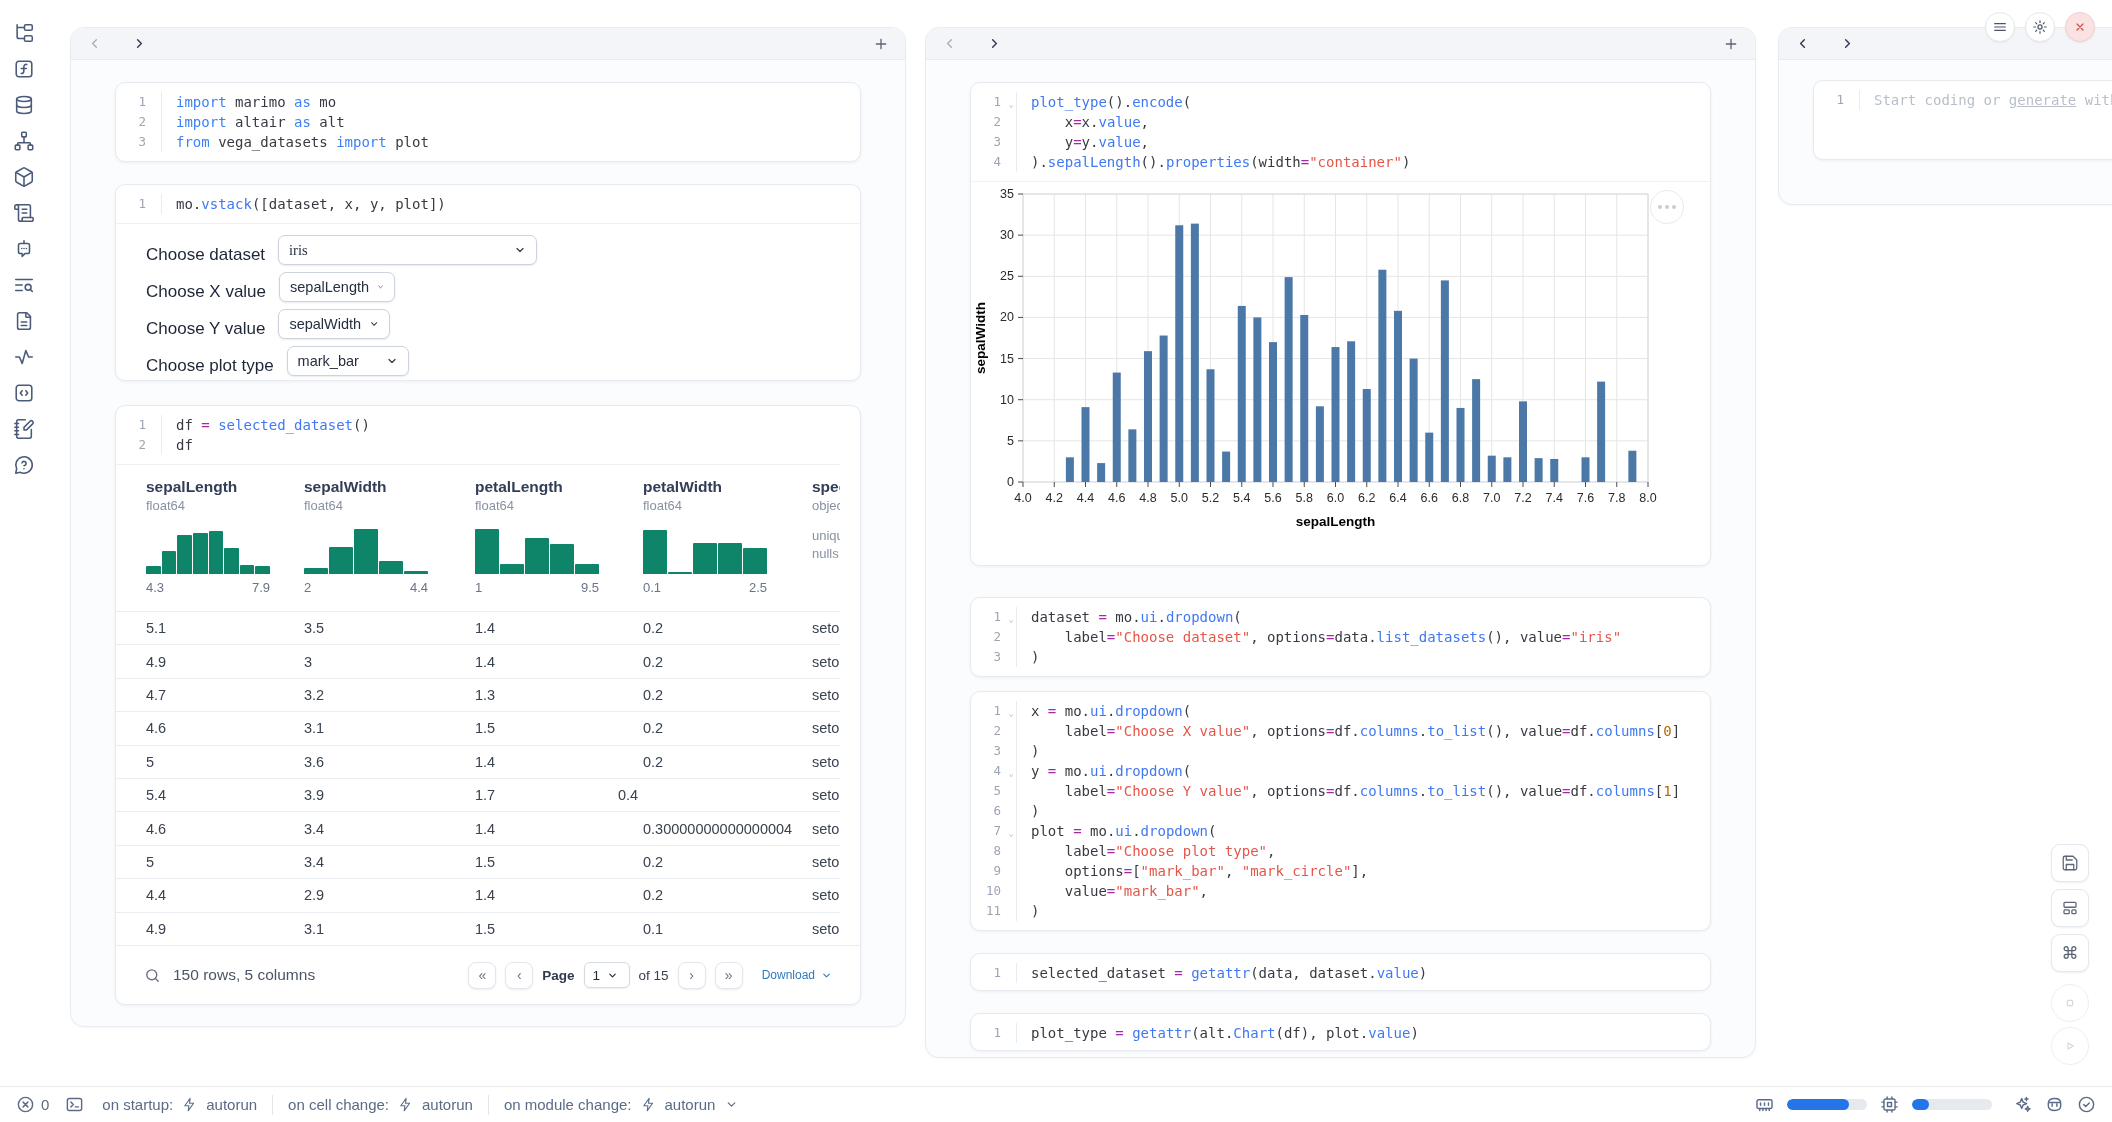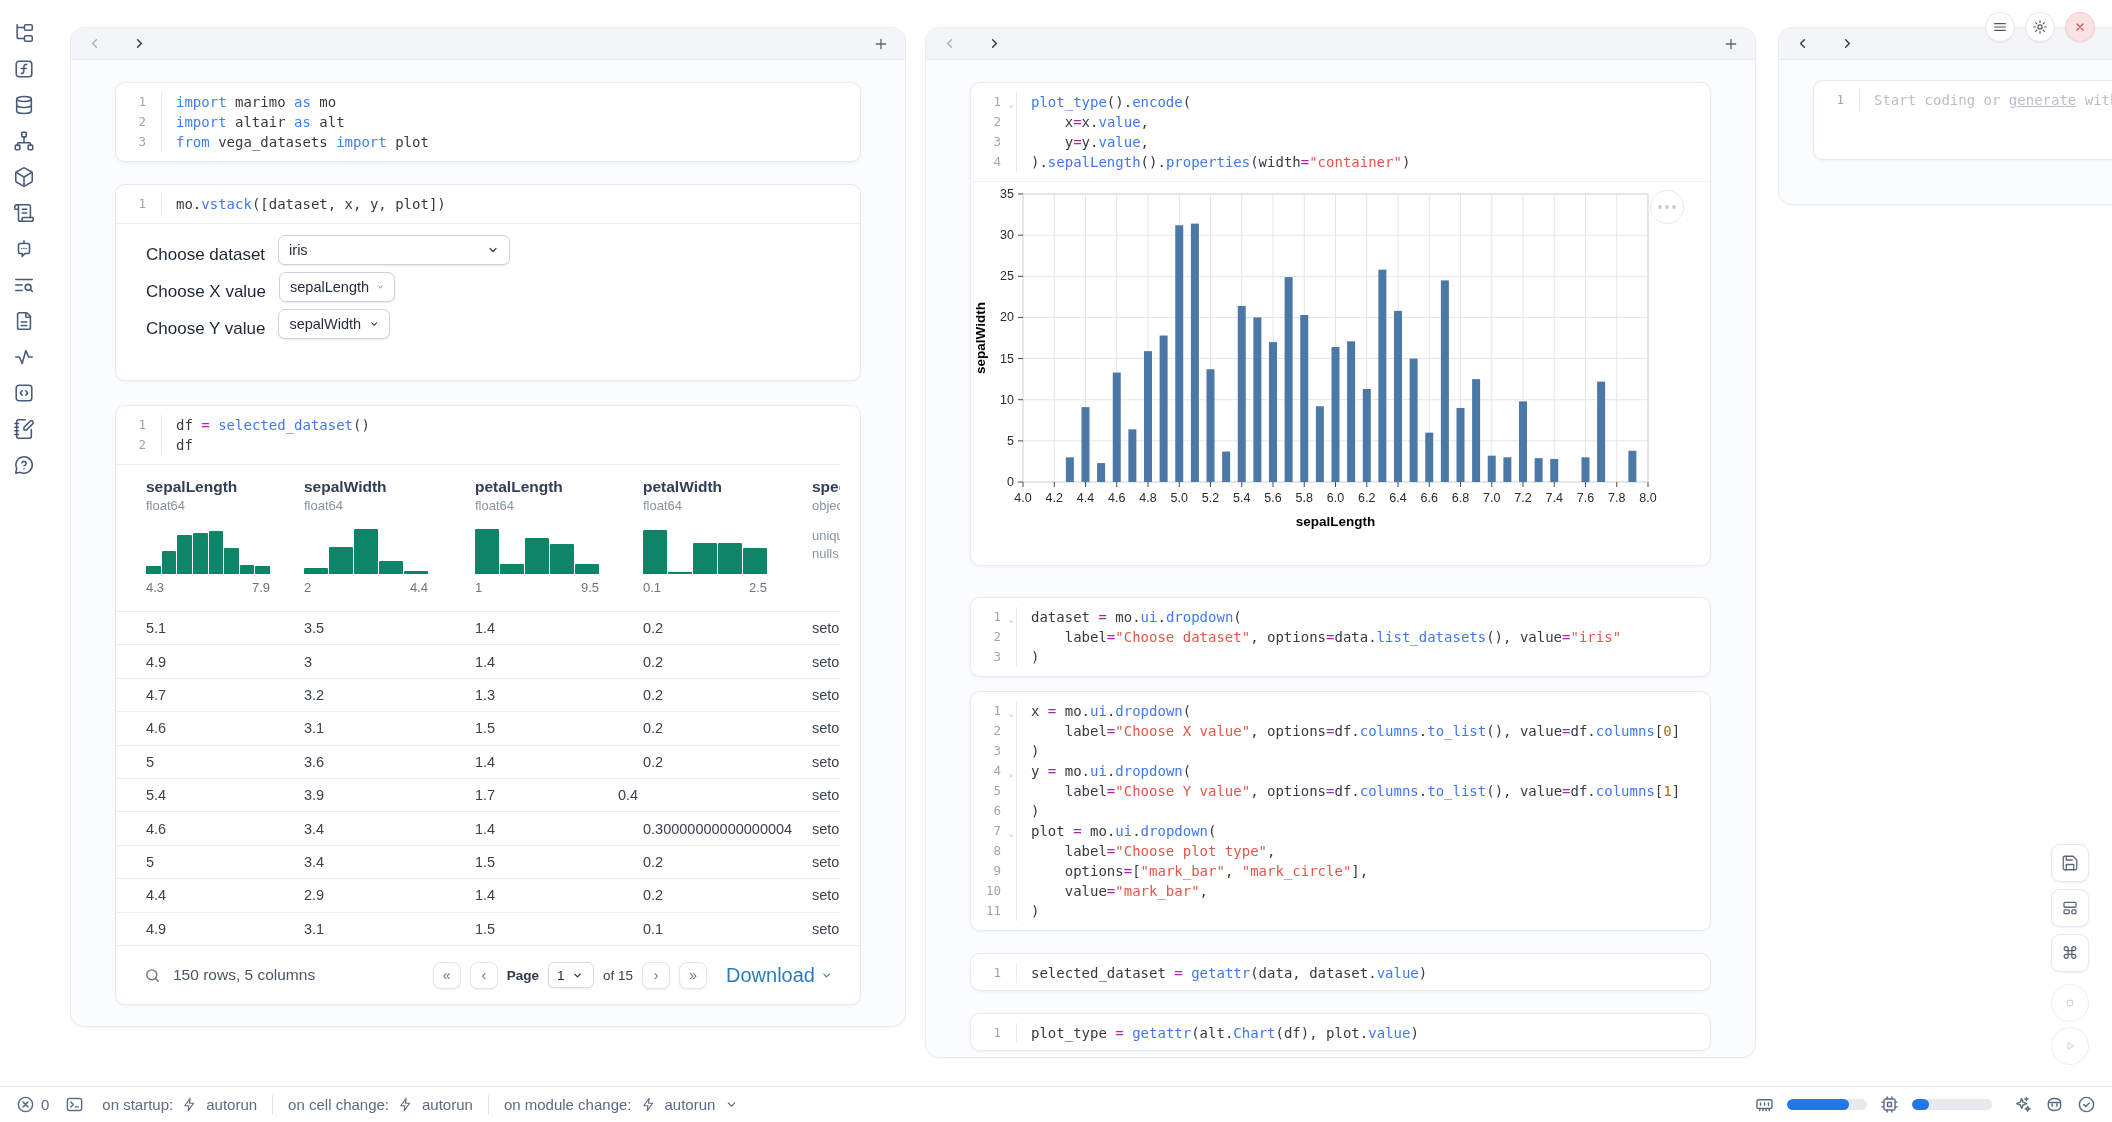--- a/index.html
+++ b/index.html
@@ -83,21 +83,21 @@
   .pgbtn{width:28px;height:27px;border:1px solid #e2e6ed;border-radius:8px;background:#fff;
     box-shadow:0 1px 2px rgba(16,24,40,.08);display:flex;align-items:center;justify-content:center;
     color:#6b7280;font-size:14px;cursor:pointer;user-select:none}
   .pg-label{font-size:13.5px;color:#303a4c;font-weight:bold}
   .pg-of{font-size:13.5px;color:#374151}
   .pg-select{height:26px;min-width:46px;border:1px solid #d6dbe3;border-radius:6px;background:#fff;
     box-shadow:0 1px 2px rgba(16,24,40,.07);display:flex;align-items:center;gap:7px;
     padding:0 8px;font-size:13.5px;color:#1f2937;cursor:pointer}
   .pg-select svg,.dl svg{width:11px;height:11px;stroke:currentColor;stroke-width:2.4;fill:none;
     stroke-linecap:round;stroke-linejoin:round}
-  .dl{color:#2f7bbf;font-size:20px;display:flex;align-items:center;gap:6px;cursor:pointer;margin-left:10px}
+  .dl{color:#2f7bbf;font-size:12px;display:flex;align-items:center;gap:6px;cursor:pointer;margin-left:10px}
 
   
   .chart-box{position:relative;height:382px;border-top:1px solid #f0f2f5}
   .dots{position:absolute;top:8px;right:26px;width:34px;height:34px;border:1px solid #e8eaee;
     border-radius:50%;background:#fff;display:flex;align-items:center;justify-content:center;
     gap:3px;cursor:pointer;z-index:2}
   .dots i{width:4px;height:4px;border-radius:50%;background:#c9cdd6;display:block}
 
   
   .ph-text{color:#b8bfca;font-family:"DejaVu Sans Mono",monospace;font-size:14px;white-space:pre}
@@ -273,40 +273,49 @@
   <div class="cell" id="cell-vstack">
     <div class="code-block">
         <div class="code-line">
           <span class="gutter">1</span>
           <span class="code-text"><span class="tok-pl">mo.</span><span class="tok-fn">vstack</span><span class="tok-pl">([dataset, x, y, plot])</span></span>
         </div>
       </div>
     <div class="vstack-out" id="vstack-output">
         <div class="ctl-row">
           <span class="ctl-label">Choose dataset</span>
-          <span class="ctl-select" style="width: 232px;">
+          <span class="ctl-select" style="width: 259px; font-family: Liberation Serif, serif;">
             <span>iris</span>
             <svg viewBox="0 0 24 24">
               <path d="m6 9 6 6 6-6"></path>
             </svg>
           </span>
         </div>
         <div class="ctl-row">
           <span class="ctl-label">Choose X value</span>
           <span class="ctl-select" style="width: 116px;">
             <span>sepalLength</span>
             <svg viewBox="0 0 24 24">
               <path d="m6 9 6 6 6-6"></path>
             </svg>
           </span>
         </div>
         <div class="ctl-row">
           <span class="ctl-label">Choose Y value</span>
           <span class="ctl-select" style="width: 112px;">
             <span>sepalWidth</span>
+            <svg viewBox="0 0 24 24">
+              <path d="m6 9 6 6 6-6"></path>
+            </svg>
+          </span>
+        </div>
+        <div class="ctl-row">
+          <span class="ctl-label">Choose plot type</span>
+          <span class="ctl-select" style="width: 122px;">
+            <span>mark_bar</span>
             <svg viewBox="0 0 24 24">
               <path d="m6 9 6 6 6-6"></path>
             </svg>
           </span>
         </div>
       </div>
   </div>
 
   <div class="cell" id="cell-df">
     <div class="code-block">

